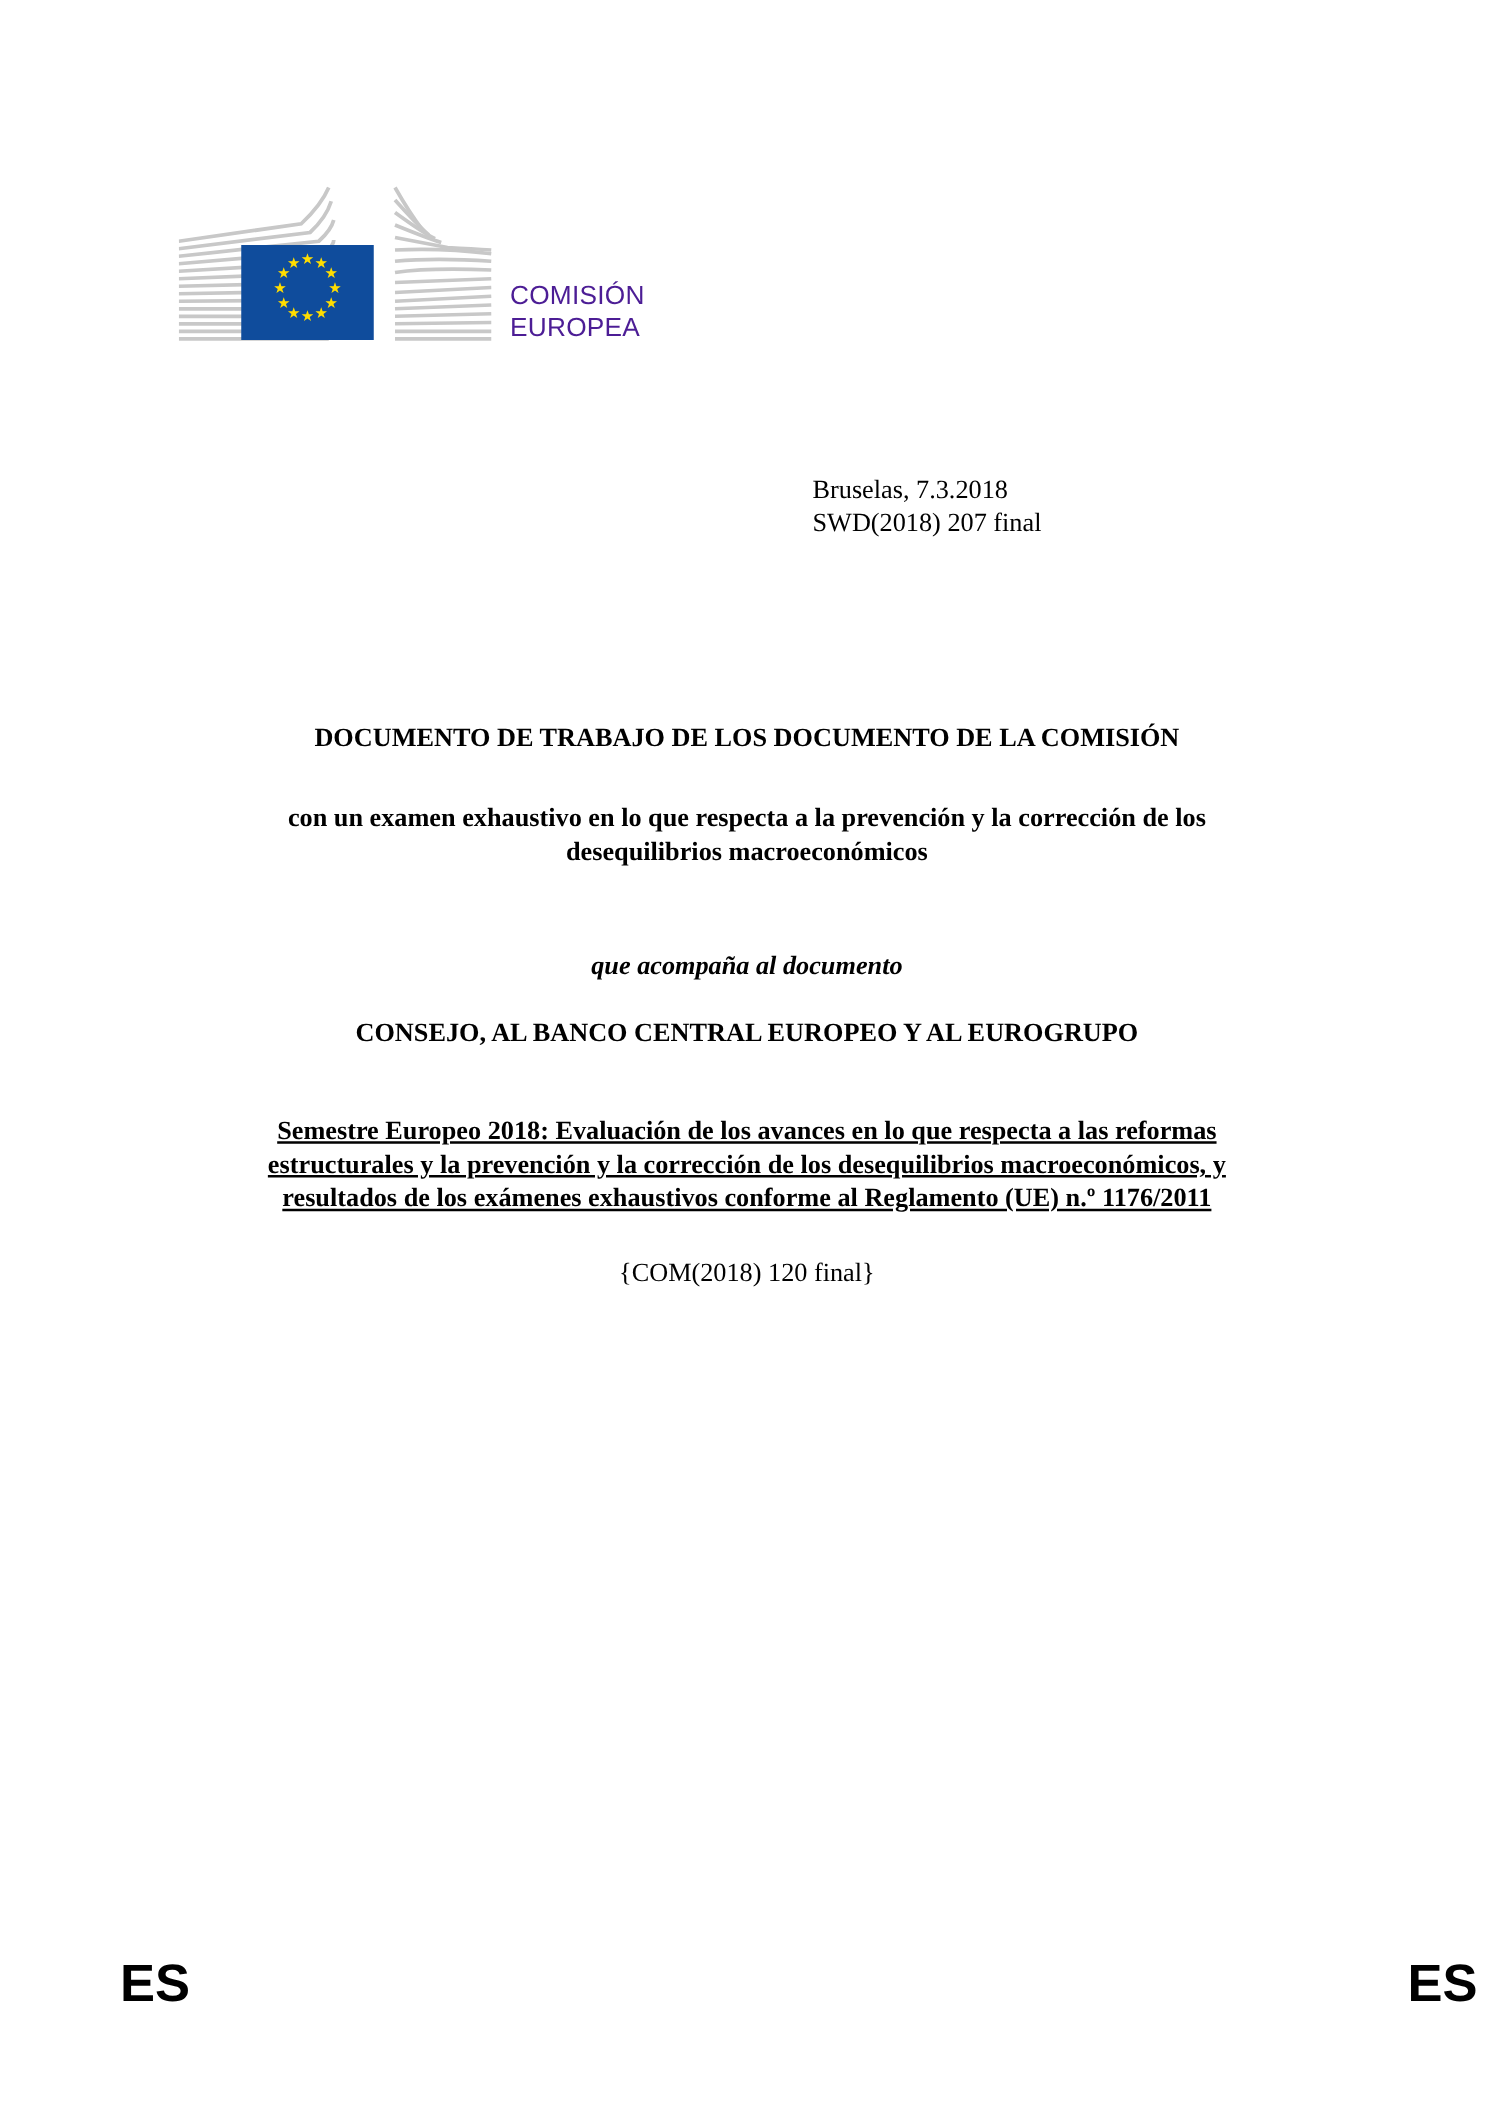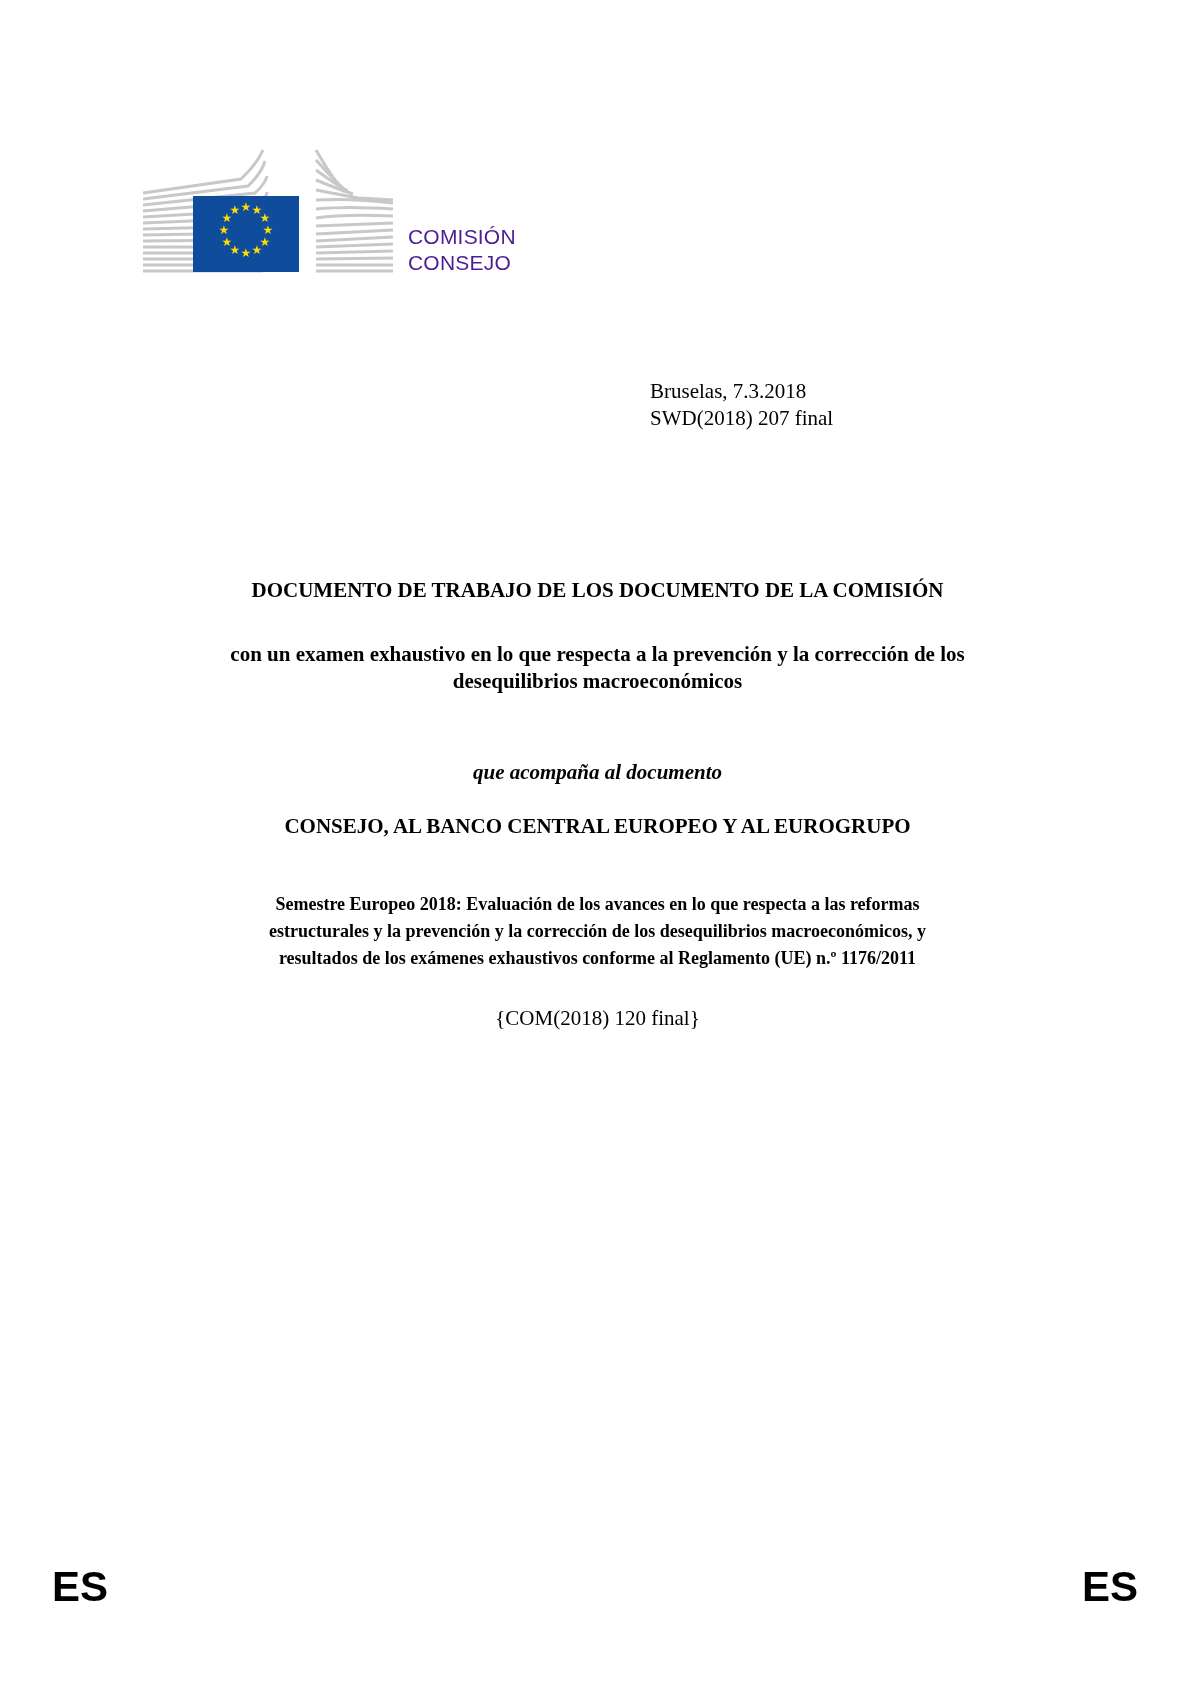--- a/index.html
+++ b/index.html
@@ -10,25 +10,25 @@
     .logo-text { position: absolute; left: 265px; top: 78px;
                  font-family: "Liberation Sans", "DejaVu Sans", sans-serif;
                  font-size: 21px; line-height: 26px; color: #4c1d95; letter-spacing: 0.2px; }
     .ref-block { position: absolute; left: 650px; top: 378px;
                  font-size: 21px; line-height: 27px; }
     .center { position: absolute; left: 150px; width: 895px; text-align: center; }
     .title-main { top: 577px; font-weight: bold; font-size: 21px; line-height: 27px; }
     .title-report { top: 641px; font-weight: bold; font-size: 21px; line-height: 27px; }
     .accompany { top: 759px; font-style: italic; font-weight: bold; font-size: 21px; line-height: 27px; }
     .communication { top: 813px; font-weight: bold; font-size: 21px; line-height: 27px; }
-    .semester { top: 891px; font-weight: bold; font-size: 18px; line-height: 27px; }
+    .semester { top: 891px; font-weight: bold; font-size: 21px; line-height: 27px; text-decoration: underline; }
     .com-ref { top: 1005px; font-size: 21px; line-height: 27px; }
     .lang { position: absolute; top: 1565px;
             font-family: "Liberation Sans", "DejaVu Sans", sans-serif;
-            font-weight: bold; font-size: 42px; line-height: 44px; }
+            font-weight: bold; font-size: 42px; line-height: 44px; margin-left: 44px; }
     .lang-left { left: 52px; }
     .lang-right { left: 1082px; }
     .line { display: block; }
   </style>
 </head>
 <body>
 
 <div class="logo">
   <svg width="260" height="130" viewBox="0 0 260 130">
 
@@ -79,21 +79,21 @@
       <path d="M173 54 Q210 52 250 57"></path>
       <path d="M173 44 Q205 50 215 52 Q235 53 250 54"></path>
       <path d="M173 34 Q200 45 210 48"></path>
       <path d="M173 24 Q195 40 205 45"></path>
       <path d="M173 14 Q190 33 200 42"></path>
       <path d="M173 4 Q185 25 195 38"></path>
     </g>
   </svg>
   <div class="logo-text">
     <span class="line">COMISIÓN</span>
-    <span class="line">CONSEJO</span>
+    <span class="line">EUROPEA</span>
   </div>
 </div>
 
 <div class="ref-block">
   <span class="line">Bruselas, 7.3.2018</span>
   <span class="line">SWD(2018) 207 final</span>
 </div>
 
 <div class="center title-main">DOCUMENTO DE TRABAJO DE LOS DOCUMENTO DE LA COMISIÓN</div>
 

